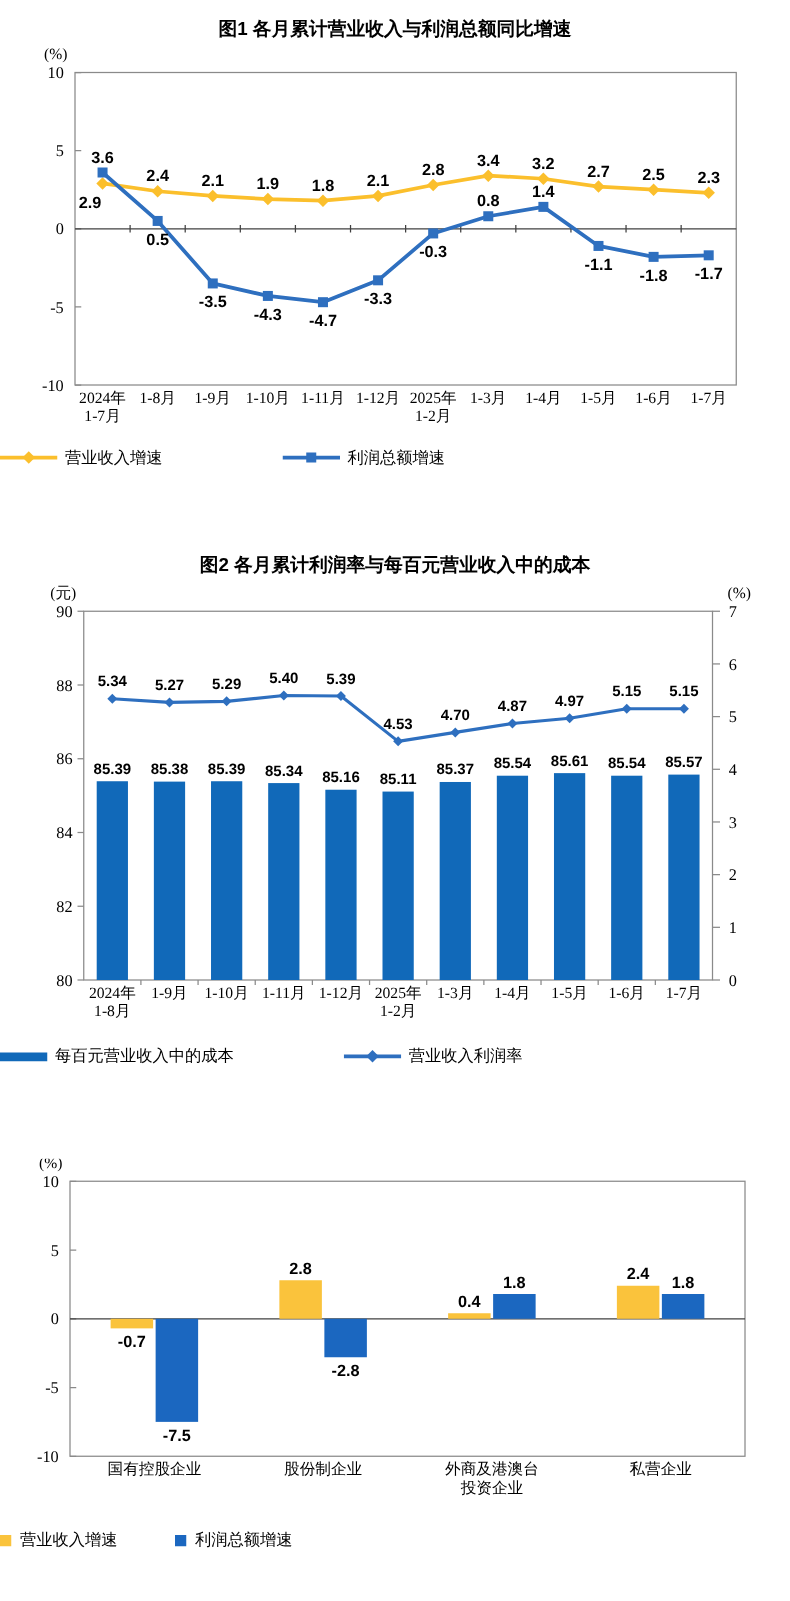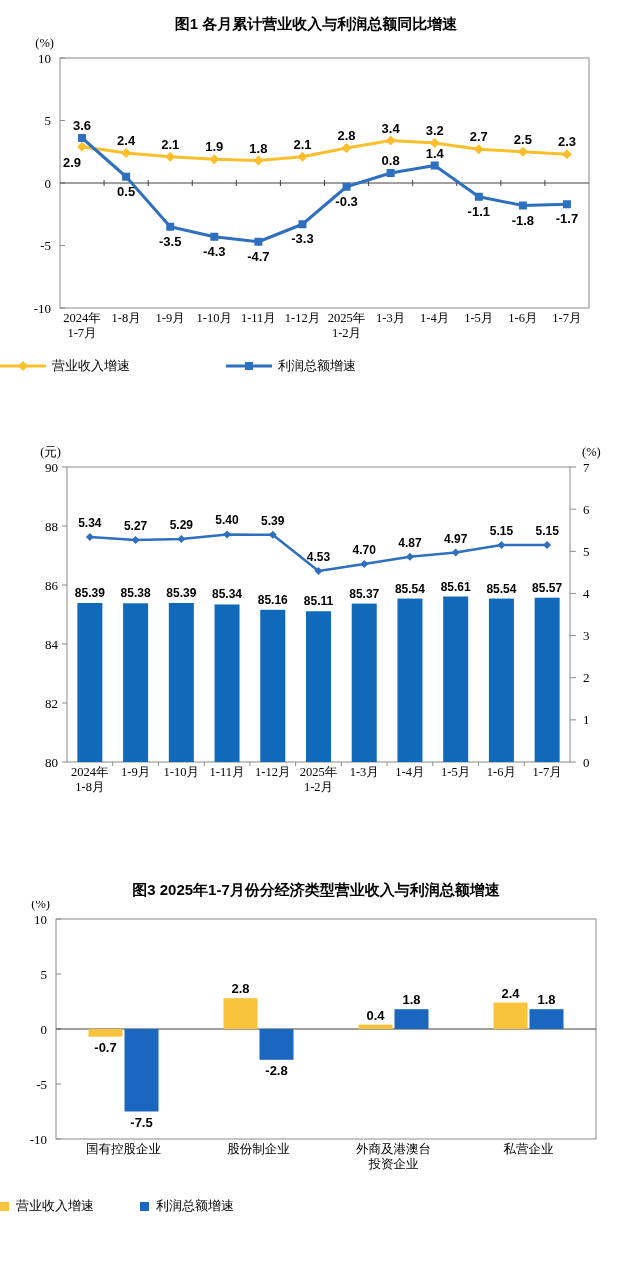--- a/index.html
+++ b/index.html
@@ -152,20 +152,21 @@
               <line x1="0" y1="6" x2="46" y2="6" stroke="#2E6FBF" stroke-width="3"></line>
               <rect x="19" y="2" width="8" height="8" fill="#2E6FBF"></rect>
             </svg>
           </span>
         <span class="legend-label">利润总额增速</span>
       </div>
     </div>
   </section>
 
   <section class="chart" id="chart2">
+    <div class="chart-title">图2  各月累计利润率与每百元营业收入中的成本</div>
     <svg id="c2" width="632" height="364">
         <g>
           <rect x="67" y="25" width="503" height="295" fill="none" stroke="#8A8A8A"></rect>
           <line x1="62" y1="25" x2="67" y2="25" stroke="#8A8A8A"></line>
           <text x="58" y="29.5" class="tick" text-anchor="end">90</text>
           <line x1="62" y1="84" x2="67" y2="84" stroke="#8A8A8A"></line>
           <text x="58" y="88.5" class="tick" text-anchor="end">88</text>
           <line x1="62" y1="143" x2="67" y2="143" stroke="#8A8A8A"></line>
           <text x="58" y="147.5" class="tick" text-anchor="end">86</text>
           <line x1="62" y1="202" x2="67" y2="202" stroke="#8A8A8A"></line>
@@ -261,24 +262,42 @@
           <text x="227.04545454545453" y="82.42857142857142" class="dl2" text-anchor="middle">5.40</text>
           <text x="272.77272727272725" y="82.85" class="dl2" text-anchor="middle">5.39</text>
           <text x="318.5" y="119.09285714285713" class="dl2" text-anchor="middle">4.53</text>
           <text x="364.22727272727275" y="111.92857142857142" class="dl2" text-anchor="middle">4.70</text>
           <text x="409.95454545454544" y="104.7642857142857" class="dl2" text-anchor="middle">4.87</text>
           <text x="455.6818181818182" y="100.55000000000001" class="dl2" text-anchor="middle">4.97</text>
           <text x="501.4090909090909" y="92.96428571428572" class="dl2" text-anchor="middle">5.15</text>
           <text x="547.1363636363636" y="92.96428571428572" class="dl2" text-anchor="middle">5.15</text>
         </g>
       </svg>
+    <div class="legend lg2">
+      <div class="legend-item">
+        <span class="swatch">
+            <svg width="38" height="12">
+              <rect x="0" y="3" width="38" height="7" fill="#1169B9"></rect>
+            </svg>
+          </span>
+        <span class="legend-label">每百元营业收入中的成本</span>
+      </div>
+      <div class="legend-item">
+        <span class="swatch">
+            <svg width="46" height="12">
+              <line x1="0" y1="6" x2="46" y2="6" stroke="#2E6FBF" stroke-width="3"></line>
+              <path d="M23 1L28 6L23 11L18 6Z" fill="#2E6FBF"></path>
+            </svg>
+          </span>
+        <span class="legend-label">营业收入利润率</span>
+      </div>
+    </div>
   </section>
 
   <section class="chart" id="chart3">
-    <div class="chart-title">图3  2025年1-7月份分经济类型营业收入与利润总额增速</div>
     <svg id="c3" width="632" height="282">
         <g>
           <rect x="56" y="18" width="540" height="220" fill="none" stroke="#8A8A8A"></rect>
           <line x1="56" y1="18" x2="61" y2="18" stroke="#8A8A8A"></line>
           <text x="47" y="22.5" class="tick" text-anchor="end">10</text>
           <line x1="56" y1="73" x2="61" y2="73" stroke="#8A8A8A"></line>
           <text x="47" y="77.5" class="tick" text-anchor="end">5</text>
           <line x1="56" y1="128" x2="61" y2="128" stroke="#8A8A8A"></line>
           <text x="47" y="132.5" class="tick" text-anchor="end">0</text>
           <line x1="56" y1="183" x2="61" y2="183" stroke="#8A8A8A"></line>

